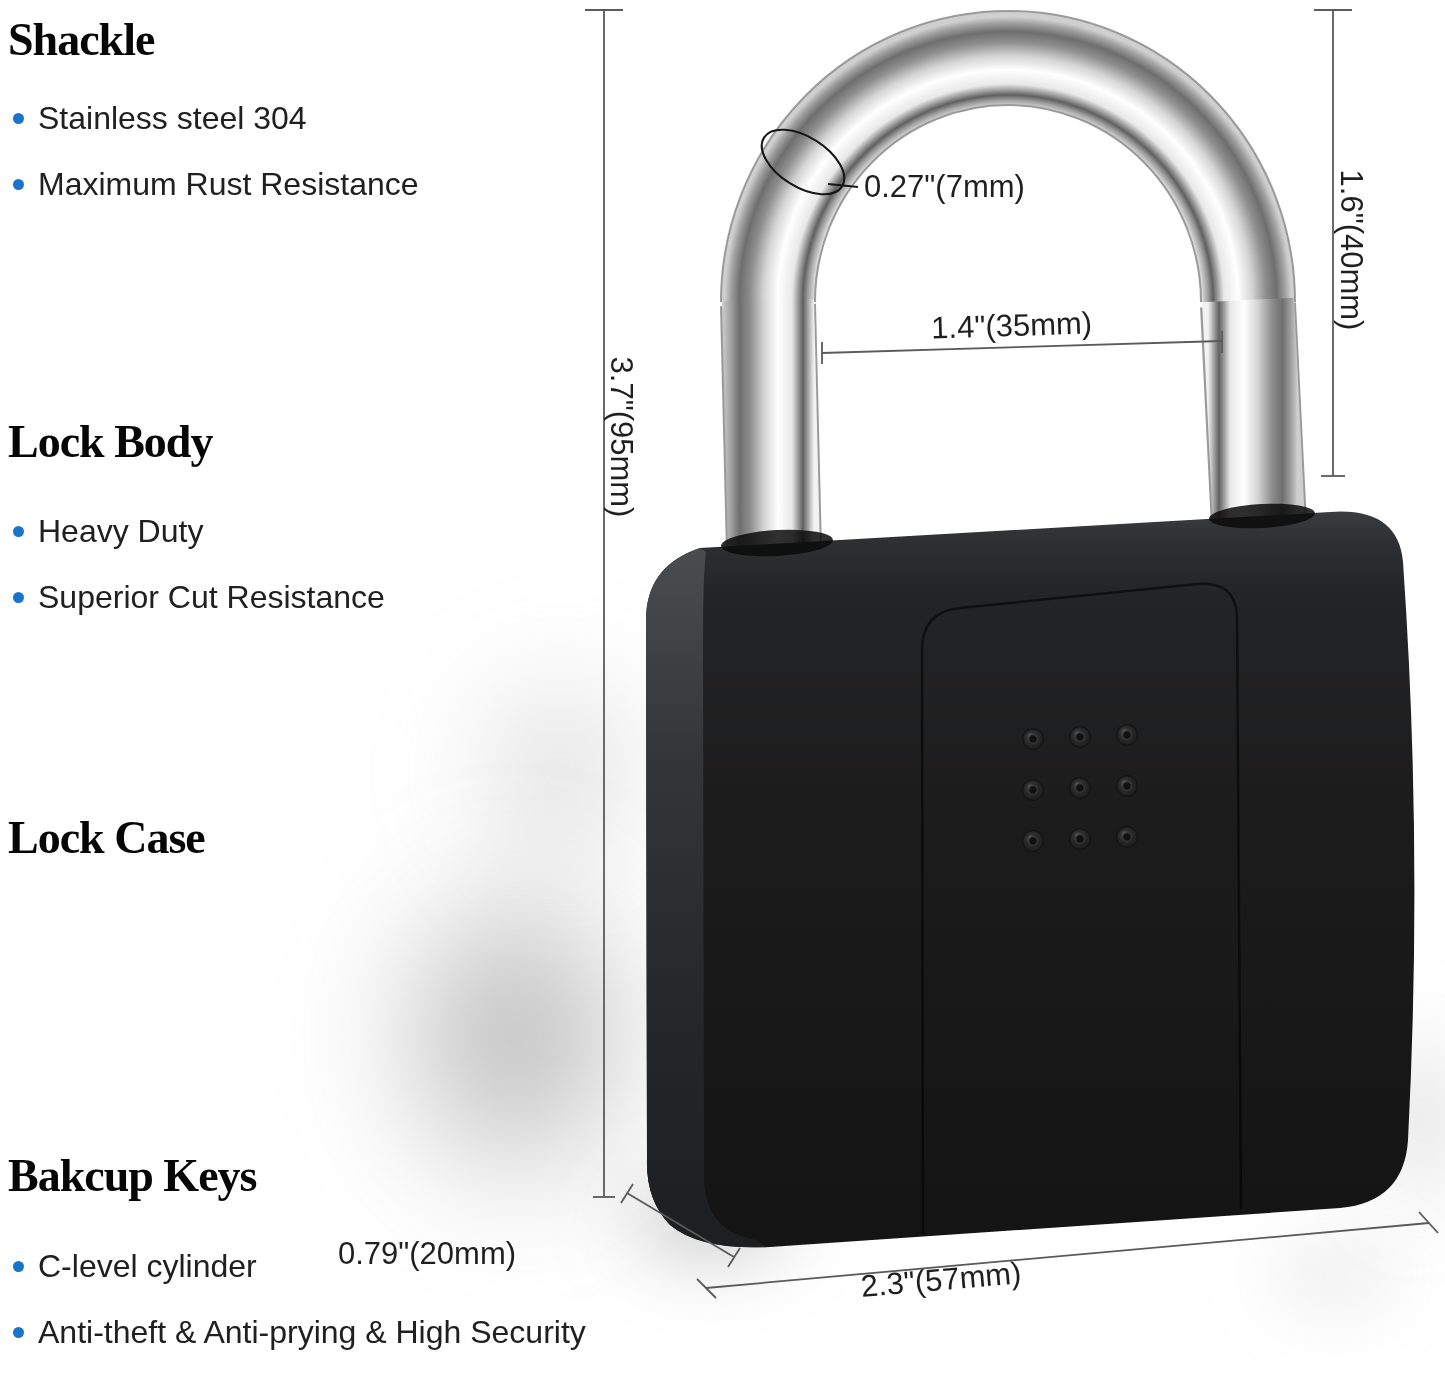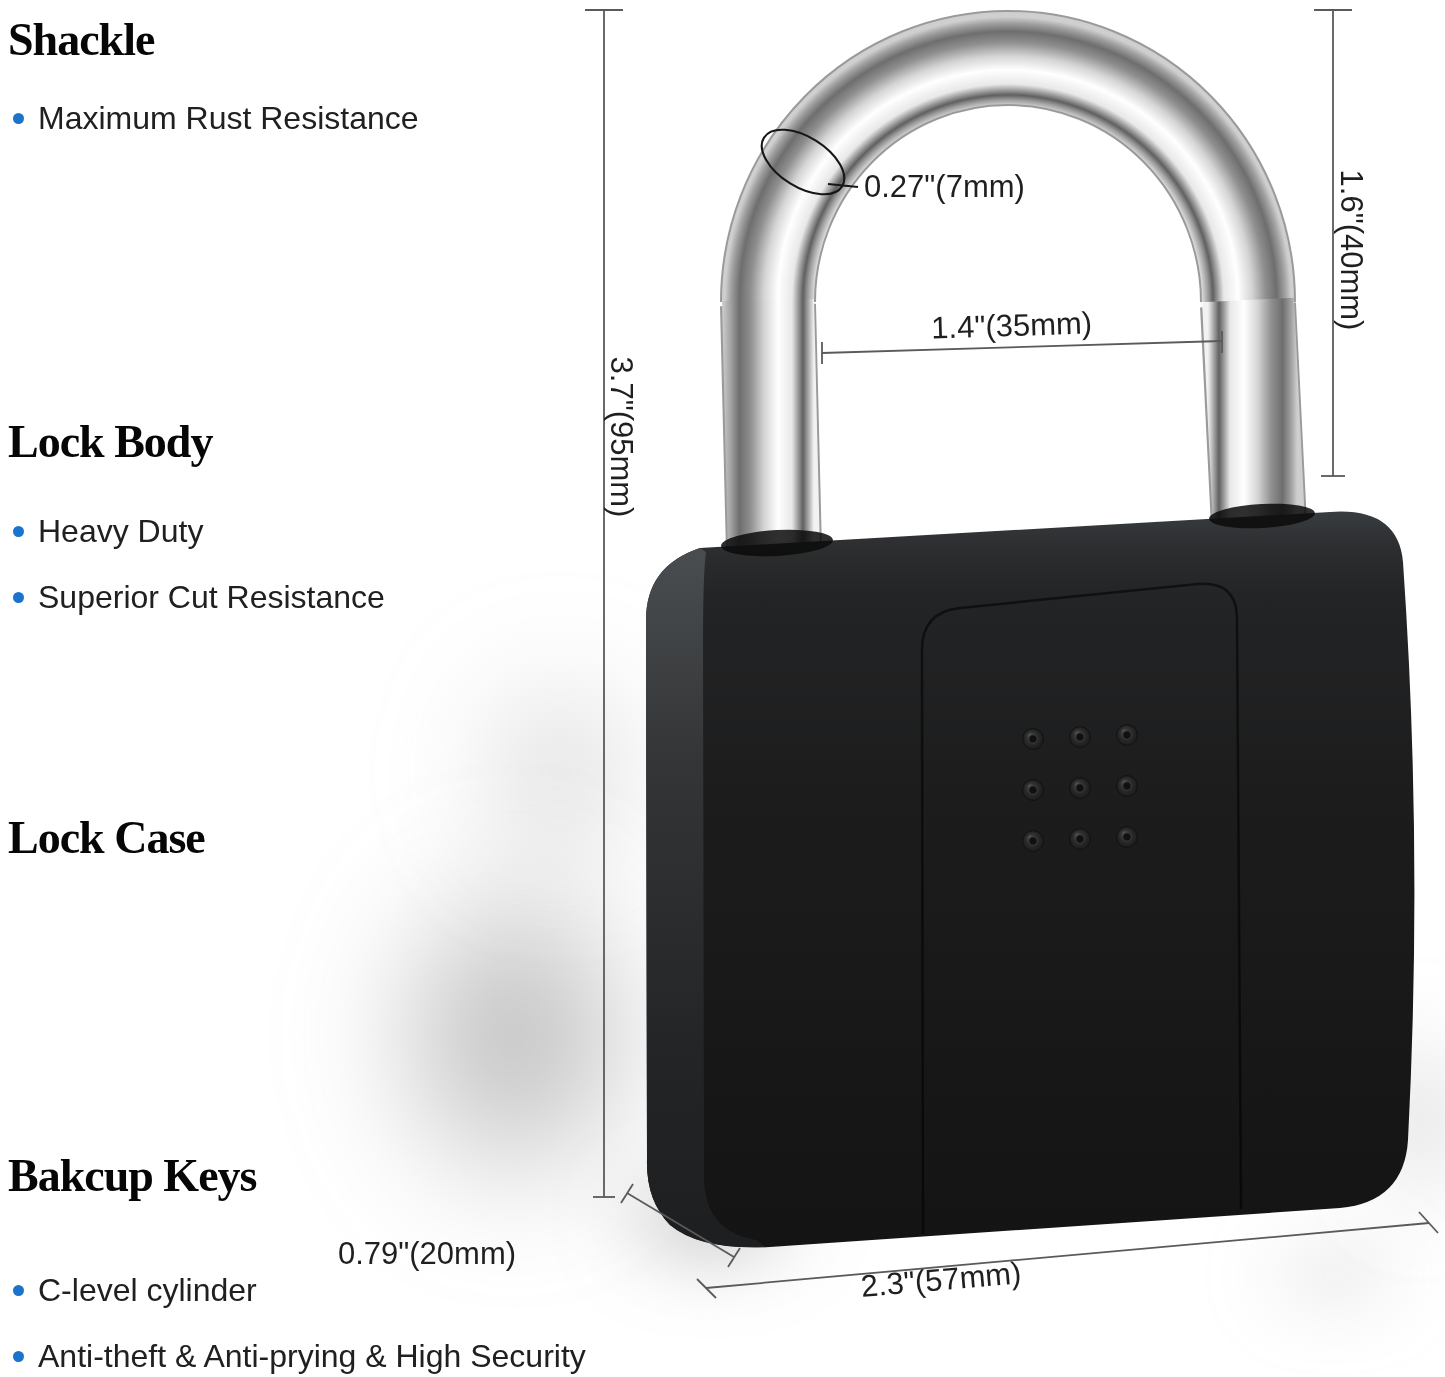--- a/index.html
+++ b/index.html
@@ -210,37 +210,38 @@
       <text class="dim" x="1341" y="250" text-anchor="middle" transform="rotate(90 1341 250)">1.6"(40mm)</text>
       <text class="dim" x="611" y="437" text-anchor="middle" transform="rotate(90 611 437)">3.7"(95mm)</text>
       <text class="dim" x="427" y="1264" text-anchor="middle">0.79"(20mm)</text>
       <text class="dim" x="942" y="1290" text-anchor="middle" transform="rotate(-5 942 1290)">2.3"(57mm)</text>
     </g>
   </svg>
 
   <section class="feat" style="top:16px">
     <h2>Shackle</h2>
     <ul style="margin-top:34px">
+      <li><span class="dot"></span><span>Stainless steel 304</span></li>
       <li><span class="dot"></span><span>Maximum Rust Resistance</span></li>
     </ul>
   </section>
 
   <section class="feat" style="top:418px">
     <h2>Lock Body</h2>
     <ul style="margin-top:45px">
       <li><span class="dot"></span><span>Heavy Duty</span></li>
       <li><span class="dot"></span><span>Superior Cut Resistance</span></li>
     </ul>
   </section>
 
   <section class="feat" style="top:814px">
     <h2>Lock Case</h2>
   </section>
 
   <section class="feat" style="top:1152px">
     <h2>Bakcup Keys</h2>
-    <ul style="margin-top:70px">
+    <ul style="margin-top:46px">
       <li><span class="dot"></span><span>C-level cylinder</span></li>
       <li><span class="dot"></span><span>Anti-theft &amp; Anti-prying &amp; High Security</span></li>
     </ul>
   </section>
 
 </div>
 
 </body></html>

